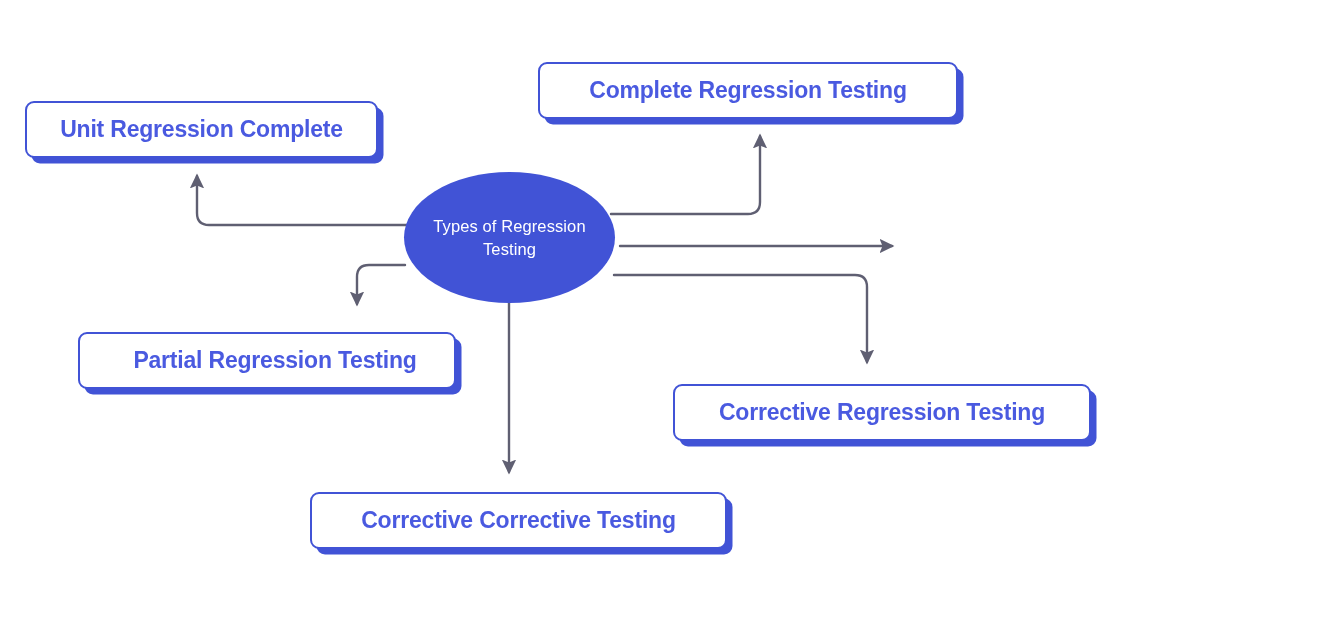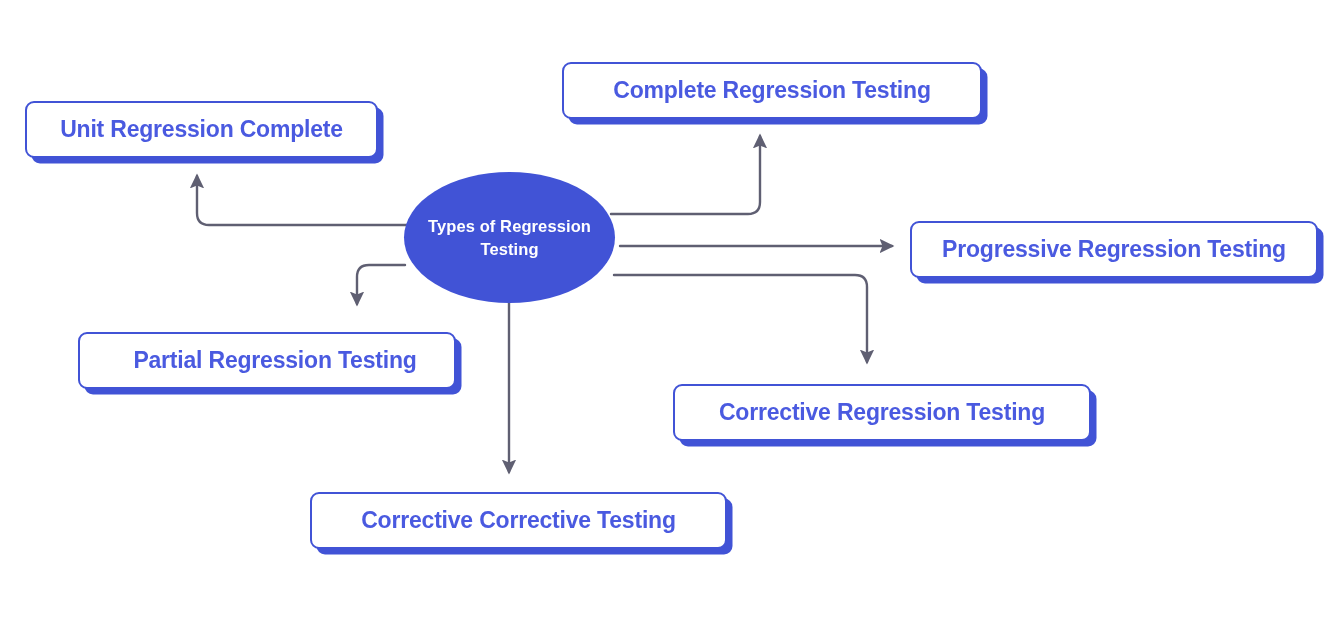--- a/index.html
+++ b/index.html
@@ -34,21 +34,21 @@
     position: absolute;
     z-index: 3;
     display: flex;
     align-items: center;
     justify-content: center;
     text-align: center;
     border-radius: 50%;
     background: #4153d6;
     color: #ffffff;
     font-size: 16.5px;
-    font-weight: 700;
+    font-weight: 400;
     line-height: 1.35;
     letter-spacing: 0.1px;
   }
   .hub-label {
     display: block;
     padding: 0 18px;
   }
   
   .node {
     position: absolute;
@@ -96,27 +96,24 @@
   </svg>
 
   <div class="hub" style="left:404px; top:172px; width:211px; height:131px;">
     <span class="hub-label">Types of Regression Testing</span>
   </div>
 
   <div class="node" style="left:25px; top:101px; width:353px; height:57px;">
     <span class="node-label">Unit Regression Complete</span>
   </div>
 
-  <div class="node" style="left:562px; top:62px; width:420px; height:57px;justify-content:center;">
+  <div class="node" style="left:538px; top:62px; width:420px; height:57px;justify-content:center;">
     <span class="node-label">Complete Regression Testing</span>
   </div>
 
-  <div class="node" style="left:910px; top:221px; width:408px; height:57px;">
-    <span class="node-label">Progressive Regression Testing</span>
-  </div>
 
   <div class="node" style="left:78px; top:332px; width:378px; height:57px;padding-left:16px;">
     <span class="node-label">Partial Regression Testing</span>
   </div>
 
   <div class="node" style="left:673px; top:384px; width:418px; height:57px;">
     <span class="node-label">Corrective Regression Testing</span>
   </div>
 
   <div class="node" style="left:310px; top:492px; width:417px; height:57px;">

